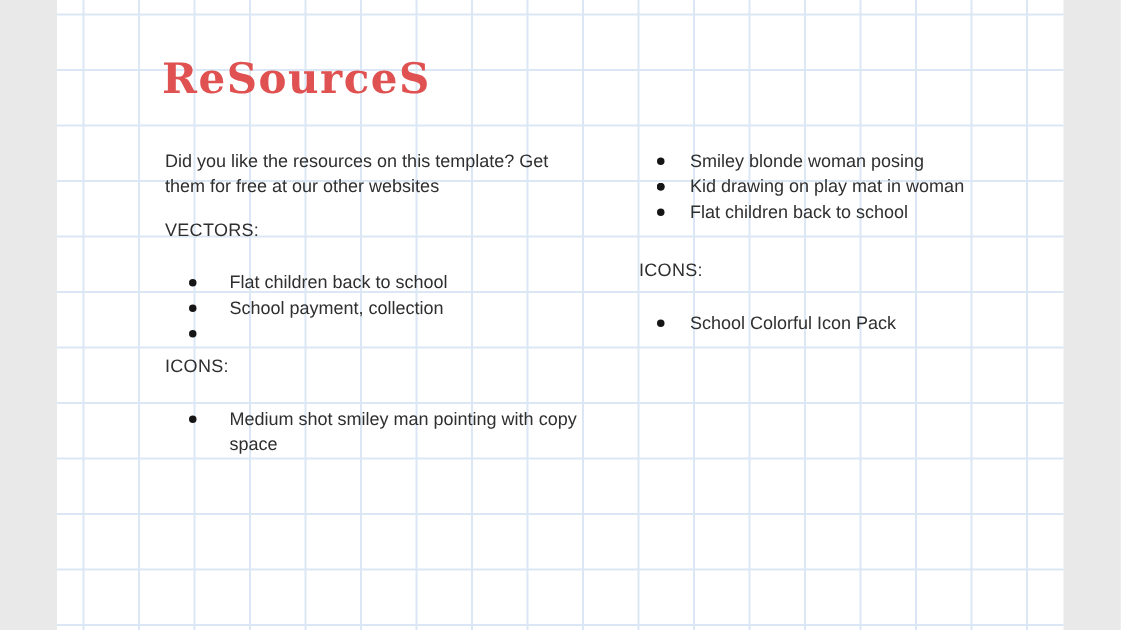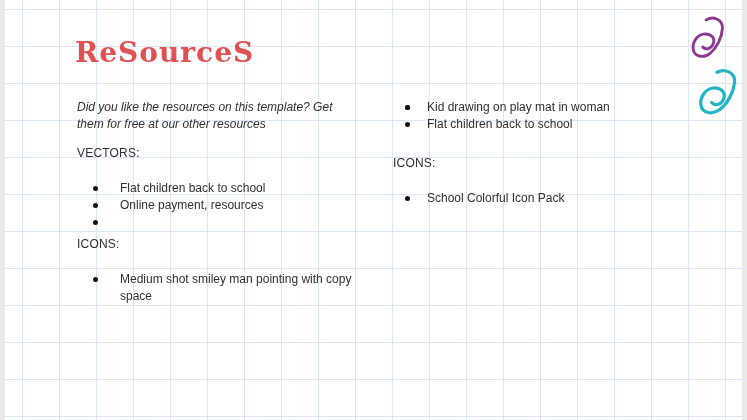--- a/index.html
+++ b/index.html
@@ -1,18 +1,18 @@
 <!DOCTYPE html>
 <html><head>
 <meta charset="utf-8">
 <style>
   html,body{margin:0;padding:0;background:#e9e9e9;}
   .slide{
     position:relative;
-    width:737px;height:420px;
+    width:671px;height:420px;
     margin:0 auto;
     overflow:hidden;
     background-color:#ffffff;
     background-image:
       linear-gradient(to right, #dbe7f4 1px, transparent 1px),
       linear-gradient(to bottom, #dbe7f4 1px, transparent 1px);
     background-size:37px 37px;
     background-position:17px 9px;
     font-family:"Liberation Sans", sans-serif;
     color:#2f2f2f;
@@ -29,21 +29,21 @@
   }
   .col{
     position:absolute;
     top:99px;
     width:302px;
     font-size:12px;
     line-height:17px;
   }
   .col-left{left:72px;}
   .col-right{left:388px;}
-  .intro{margin:0 0 12px 0;font-style:italic;}
+  .intro{margin:0 0 12px 0;}
   .intro-line{white-space:nowrap;}
   .section-heading{
     margin:0 0 18px 0;
     font-weight:400;
     letter-spacing:0.2px;
   }
   ul.res-list{
     list-style:none;
     margin:0 0 22px 0;
     padding:0;
@@ -67,49 +67,53 @@
 </head>
 <body>
 
 <div class="slide">
 
   <h1 class="title">ReSourceS</h1>
 
   <div class="col col-left">
     <div class="intro">
       <div class="intro-line">Did you like the resources on this template? Get</div>
-      <div class="intro-line">them for free at our other resources</div>
+      <div class="intro-line">them for free at our other websites</div>
     </div>
 
     <div class="section-heading">VECTORS:</div>
     <ul class="res-list">
       <li>
         <span class="bullet-dot"></span>
         <span>Flat children back to school</span>
       </li>
       <li>
         <span class="bullet-dot"></span>
-        <span>Online payment, resources</span>
+        <span>School payment, collection</span>
       </li>
       <li>
         <span class="bullet-dot"></span>
       </li>
     </ul>
 
     <div class="section-heading">ICONS:</div>
     <ul class="res-list">
       <li>
         <span class="bullet-dot"></span>
         <span>Medium shot smiley man pointing with copy space</span>
       </li>
     </ul>
   </div>
 
   <div class="col col-right">
     <ul class="res-list">
+      <li>
+        <span class="bullet-dot"></span>
+        <span>Smiley blonde woman posing</span>
+      </li>
       <li>
         <span class="bullet-dot"></span>
       </li>
       <li>
         <span class="bullet-dot"></span>
         <span>Kid drawing on play mat in woman</span>
       </li>
       <li>
         <span class="bullet-dot"></span>
         <span>Flat children back to school</span>

